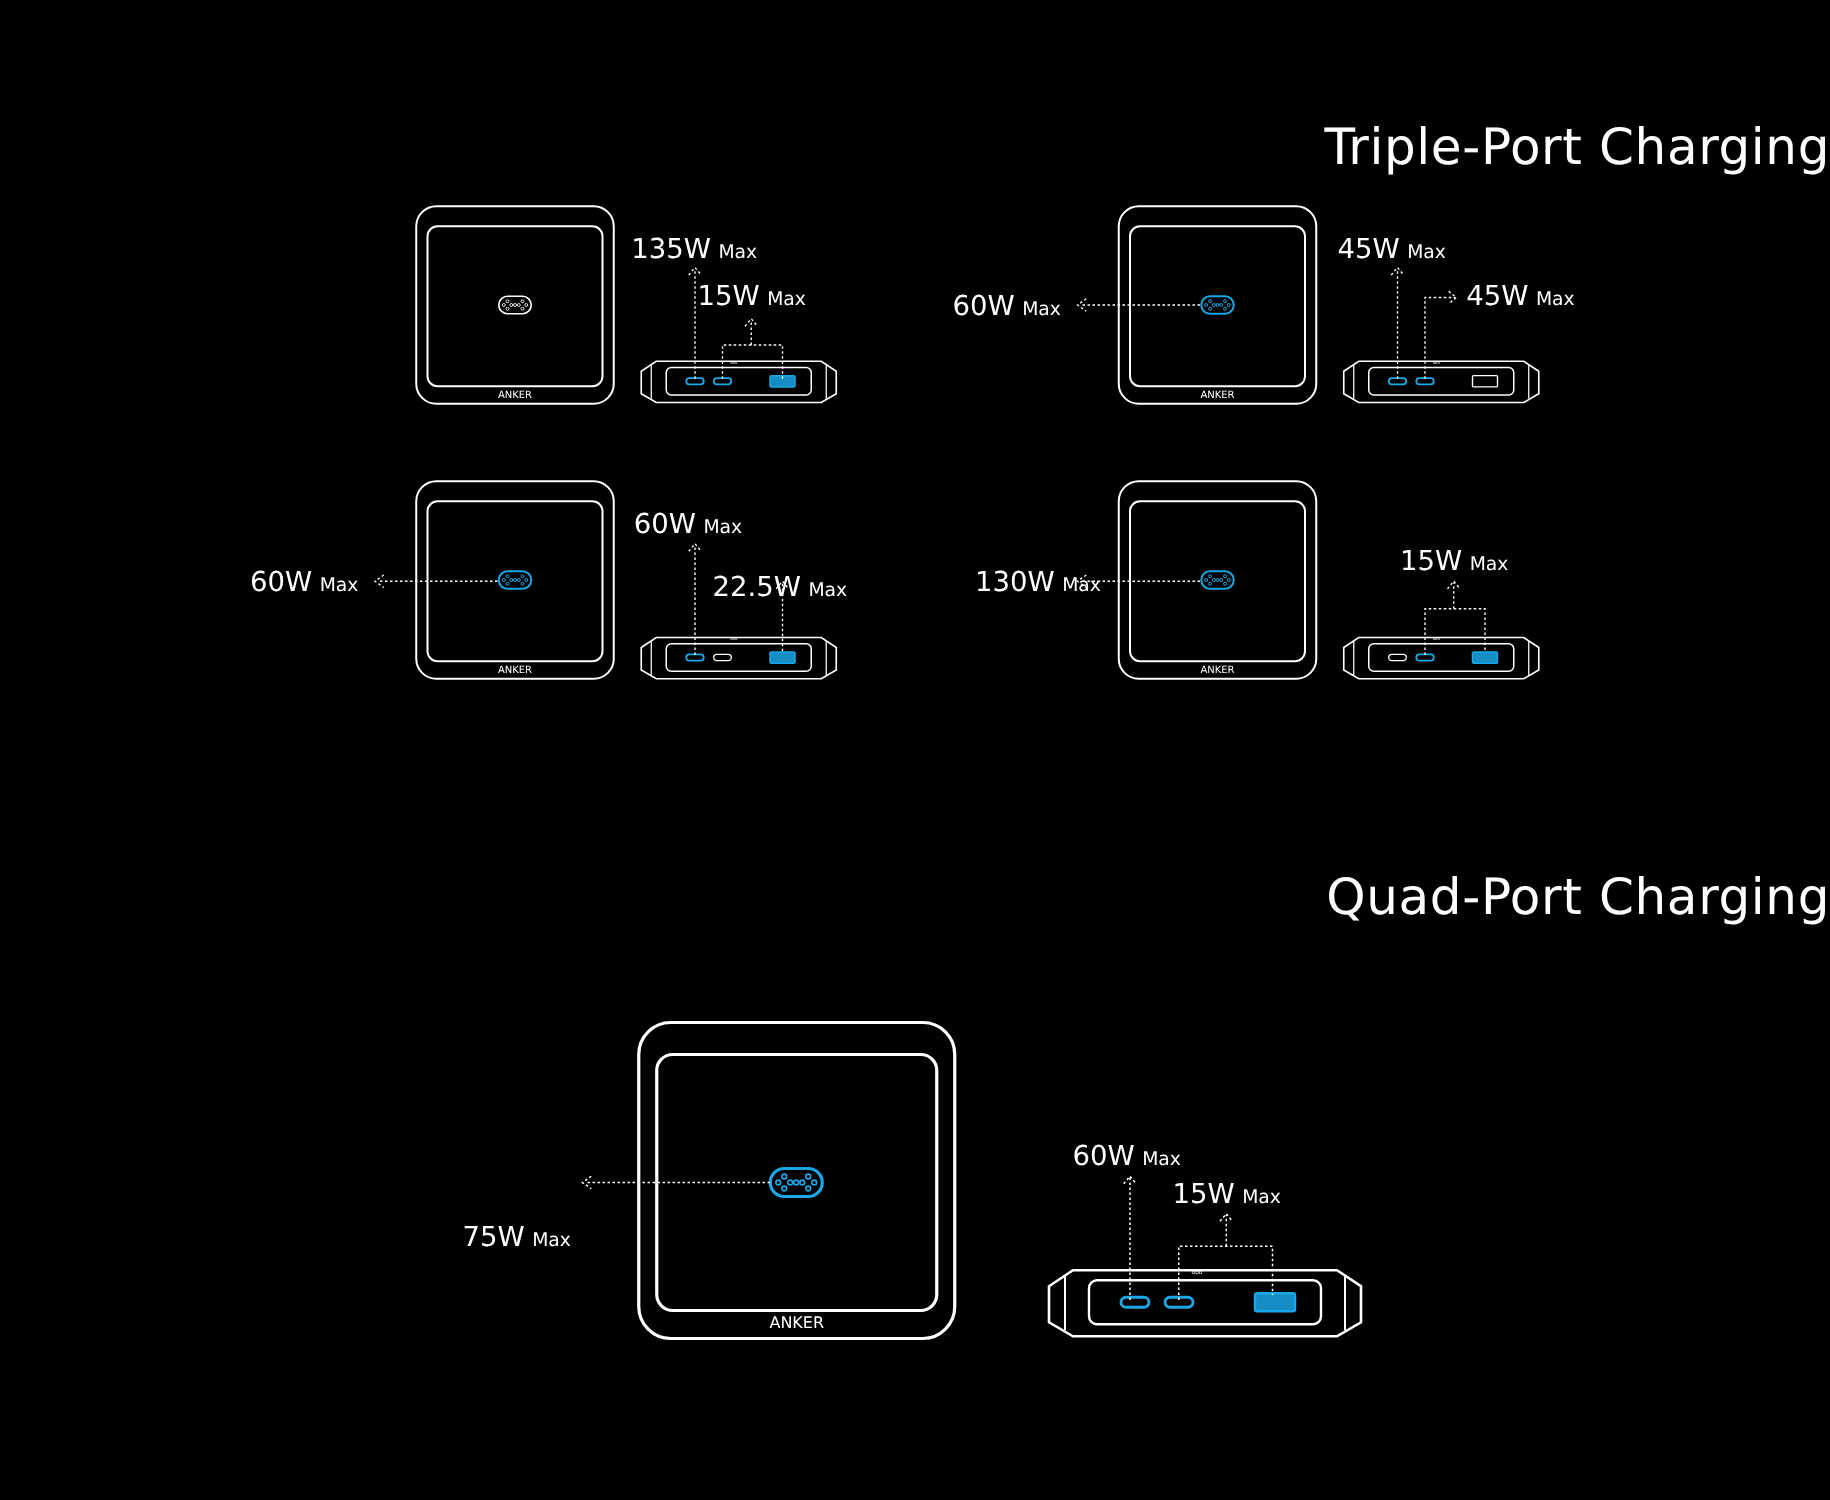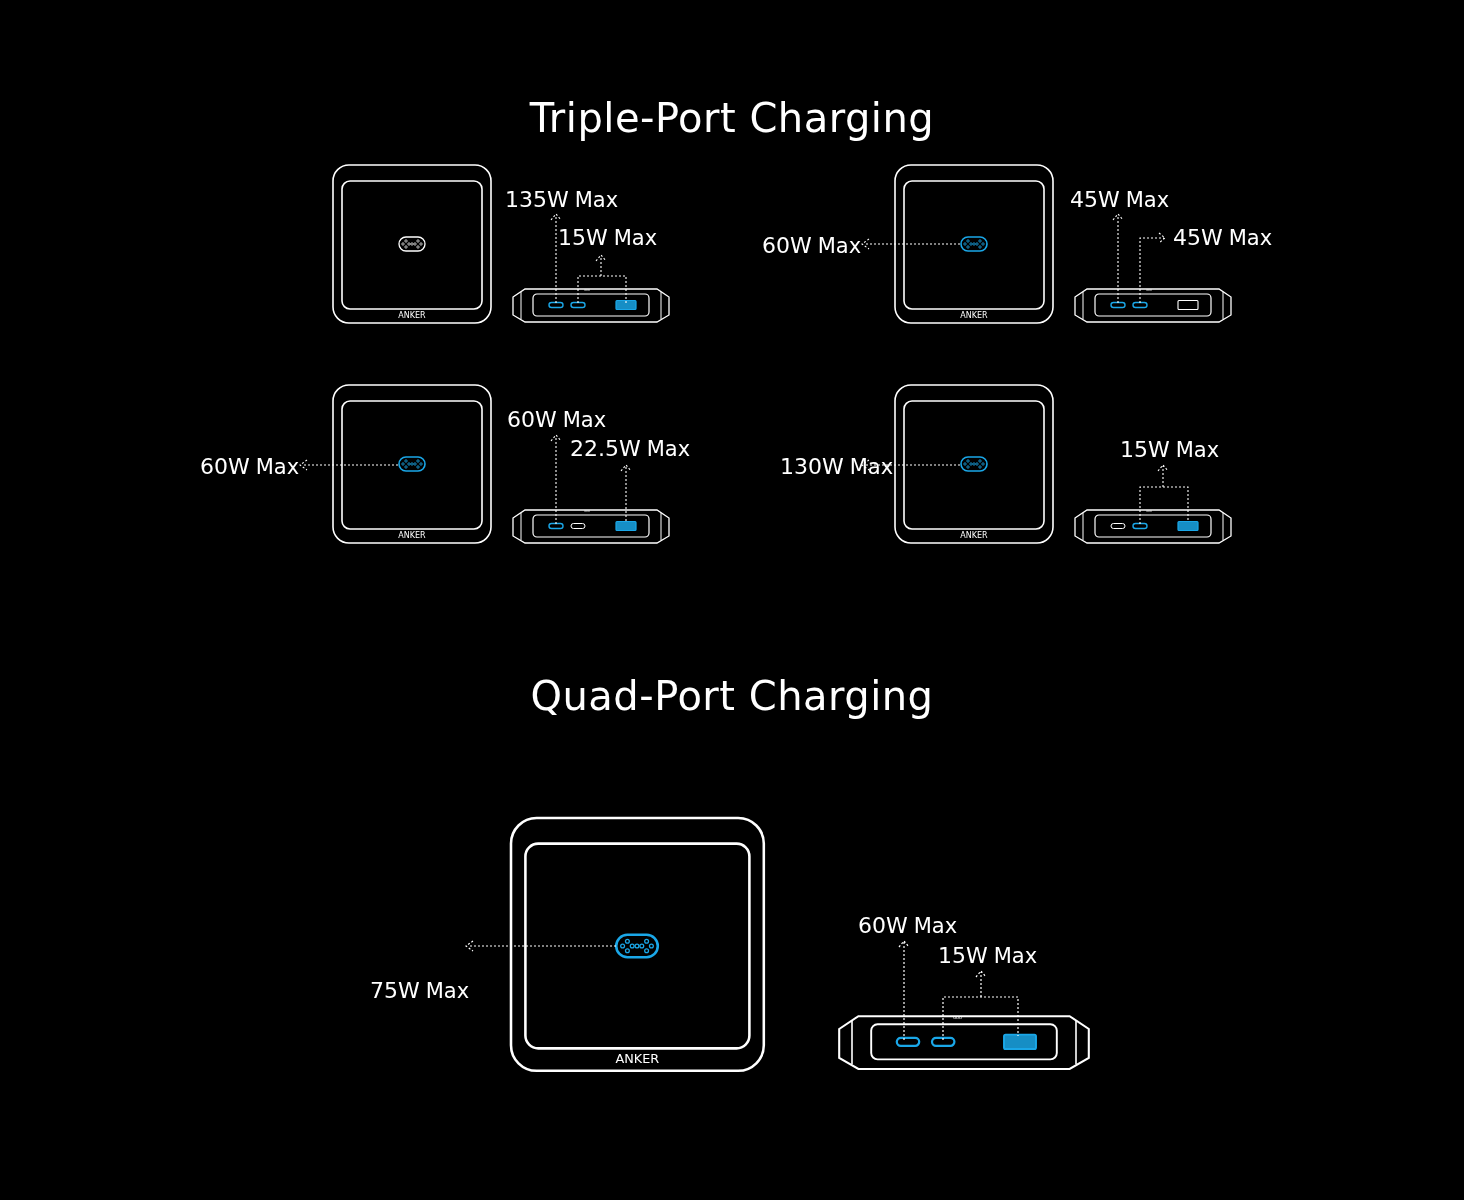--- a/index.html
+++ b/index.html
@@ -1,26 +1,26 @@
 <!DOCTYPE html>
 <html><head>
 <meta charset="utf-8">
 <style>
   html,body{margin:0;padding:0;background:#000;}
   body{width:1464px;height:1200px;position:relative;overflow:hidden;font-family:"DejaVu Sans","Liberation Sans",sans-serif;color:#fff;}
-  .title{position:absolute;left:0;width:1464px;text-align:center;font-size:40px;font-weight:500;letter-spacing:0.5px;color:#fff;}
+  .title{position:absolute;left:0;width:1464px;text-align:right;font-size:40px;font-weight:500;letter-spacing:0.5px;color:#fff;}
   .lbl{position:absolute;white-space:nowrap;color:#fff;font-size:22px;line-height:1;}
-  .lbl .max{font-size:21px;margin-left:6px;}
+  .lbl .max{font-size:15px;margin-left:6px;}
   svg.layer{position:absolute;left:0;top:0;}
 </style>
 </head>
 <body>
 
 <div class="title" style="top:95px">Triple-Port Charging</div>
-<div class="title" style="top:673px">Quad-Port Charging</div>
+<div class="title" style="top:695px">Quad-Port Charging</div>
 
 <svg class="layer" width="1464" height="1200" viewBox="0 0 1464 1200">
   <defs>
 
     <g id="pad">
       <rect x="0" y="0" width="158" height="158" rx="16" fill="none" stroke="#fff" stroke-width="1.6"></rect>
       <rect x="9" y="16" width="140" height="128" rx="8" fill="none" stroke="#fff" stroke-width="1.6"></rect>
     </g>
 
     <g id="pill-w">
@@ -194,20 +194,20 @@
 
 <div class="lbl" style="left:505px;top:189px"><span>135W</span><span class="max">Max</span></div>
 <div class="lbl" style="left:558px;top:227px"><span>15W</span><span class="max">Max</span></div>
 
 <div class="lbl" style="left:762px;top:235px"><span>60W</span><span class="max">Max</span></div>
 <div class="lbl" style="left:1070px;top:189px"><span>45W</span><span class="max">Max</span></div>
 <div class="lbl" style="left:1173px;top:227px"><span>45W</span><span class="max">Max</span></div>
 
 <div class="lbl" style="left:200px;top:456px"><span>60W</span><span class="max">Max</span></div>
 <div class="lbl" style="left:507px;top:409px"><span>60W</span><span class="max">Max</span></div>
-<div class="lbl" style="left:570px;top:438px"><span>22.5W</span><span class="max">Max</span></div>
+<div class="lbl" style="left:570px;top:460px"><span>22.5W</span><span class="max">Max</span></div>
 
 <div class="lbl" style="left:780px;top:456px"><span>130W</span><span class="max">Max</span></div>
 <div class="lbl" style="left:1120px;top:439px"><span>15W</span><span class="max">Max</span></div>
 
 <div class="lbl" style="left:370px;top:980px"><span>75W</span><span class="max">Max</span></div>
 <div class="lbl" style="left:858px;top:915px"><span>60W</span><span class="max">Max</span></div>
 <div class="lbl" style="left:938px;top:945px"><span>15W</span><span class="max">Max</span></div>
 
 </body></html>

